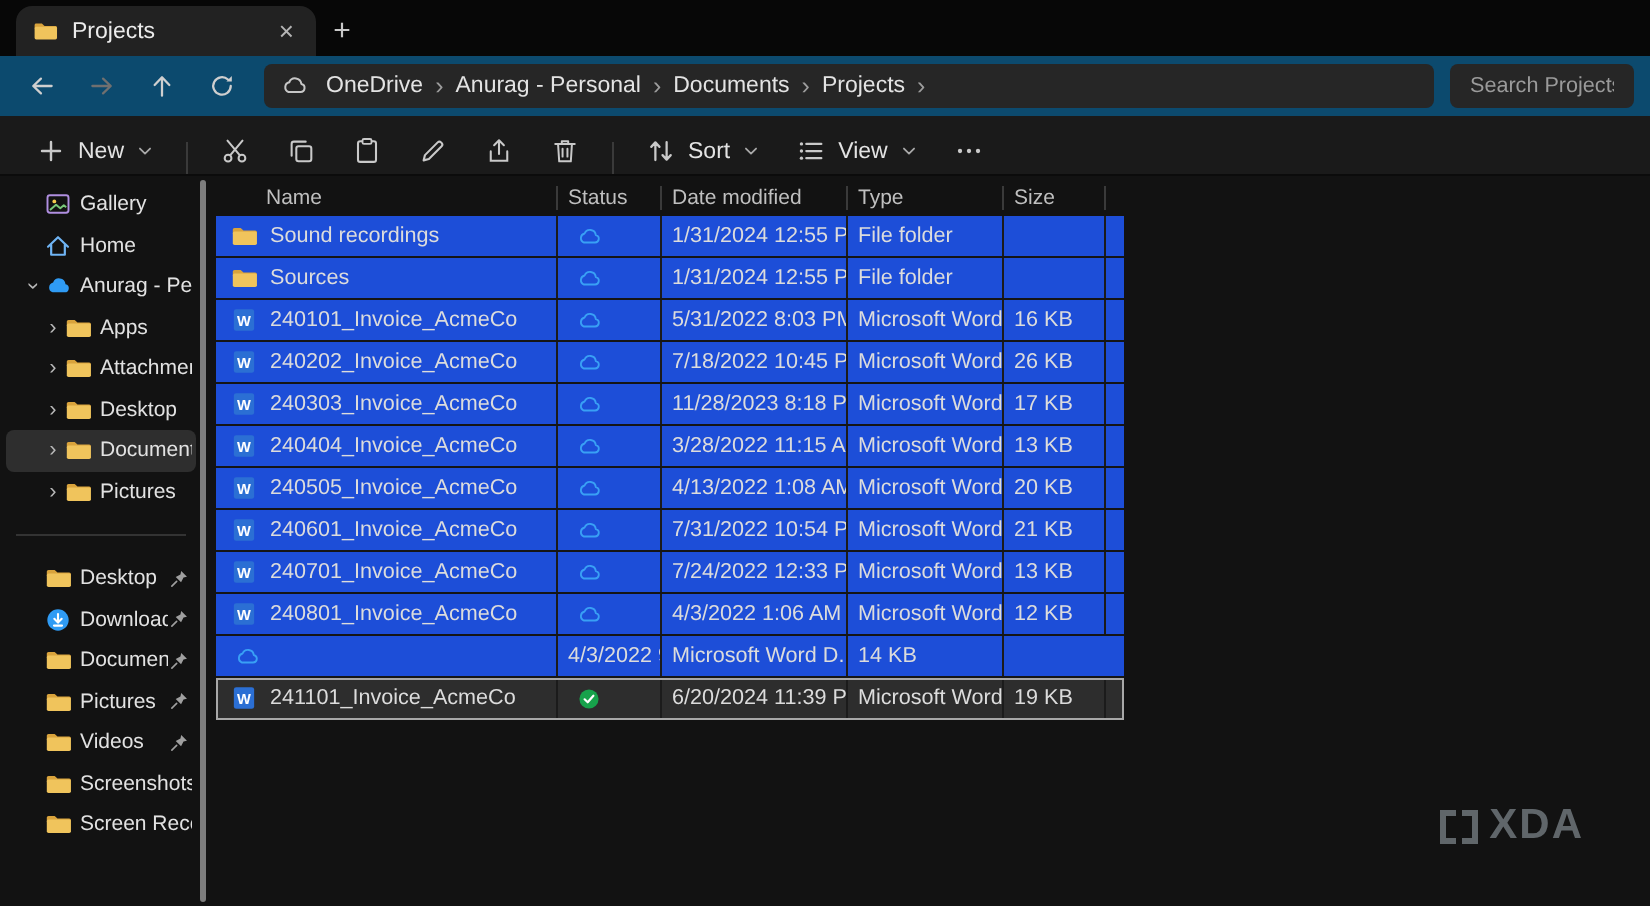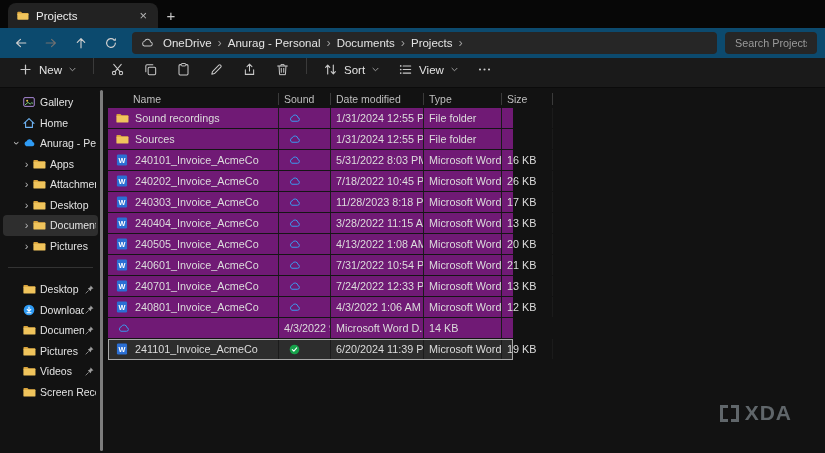--- a/index.html
+++ b/index.html
@@ -24,21 +24,21 @@
   .addressbar{flex:1;height:22px;background:#262626;border-radius:4px;display:flex;align-items:center;padding:0 8px;margin:0 4px;font-size:11.5px;overflow:hidden}
   .ab-ic{color:#c6c6c6;margin-right:5px}
   .ab-ic svg{width:14px;height:14px}
   .crumb{padding:1px 4px;border-radius:3px;color:#e3e3e3;white-space:nowrap}
   .crumb-sep{color:#9d9d9d;font-size:12.5px;padding:0 2px}
   .searchbox{width:92px;height:22px;background:#262626;border-radius:4px;display:flex;align-items:center;padding:0 8px;flex:none}
   .searchbox input{background:transparent;border:none;outline:none;color:#bdbdbd;font-size:10.8px;width:100%;font-family:inherit}
   .searchbox input::placeholder{color:#9a9a9a}
 
   
-  .toolbar{height:30px;background:#1a1a1a;display:flex;align-items:flex-start;padding:0 10px;gap:2px;border-bottom:1px solid #0b0b0b}
+  .toolbar{height:30px;background:#1a1a1a;display:flex;align-items:flex-end;padding:0 10px;gap:2px;border-bottom:1px solid #0b0b0b}
   .tb-btn{display:flex;align-items:center;gap:6px;padding:4px 8px;border-radius:4px;color:#e3e3e3;font-size:11.5px}
   .tbi{width:15px;height:15px;color:#c9c9c9}
   .tbc{width:9px;height:9px;color:#a9a9a9}
   .tb-ico{padding:4px 8px}
   .tb-sep{width:1px;height:16px;background:#3a3a3a;margin:0 6px}
 
   
   .main{position:absolute;top:88px;left:0;right:0;bottom:0;background:#121212;display:flex}
   .sidebar{width:101px;flex:none;padding-top:4px;overflow:hidden;font-size:10.5px}
   .sb-item{height:20.5px;display:flex;align-items:center;padding:0 2px 0 8px;margin:0 3px;border-radius:4px;color:#e2e2e2;white-space:nowrap}
@@ -48,27 +48,27 @@
   .sb-chev.rot{transform:rotate(90deg)}
   .sb-ic{width:14px;height:14px;flex:none;margin-right:4px}
   .sb-ic svg{width:14px;height:14px}
   .sb-label{flex:1;overflow:hidden}
   .sb-pin{width:12px;flex:none}
   .sb-pin svg{width:11px;height:11px}
   .sb-divider{height:1px;background:#333;margin:11px 8px}
   .sb-scroll{position:absolute;left:100px;top:2px;bottom:2px;width:3px;background:#7d7d7d;border-radius:2px}
 
   
-  .content{margin-left:7px;padding-top:2px;width:405px;flex:none}
+  .content{margin-left:7px;padding-top:2px;width:454px;flex:none}
   .fl-grid{display:grid;grid-template-columns:171px 52px 93px 78px 51px}
   .fl-header{height:18px;align-items:center;color:#bfbfbf;font-size:10.5px}
   .hcell{position:relative;height:100%;display:flex;align-items:center;padding-left:5px}
   .hcell.h-name{padding-left:25px}
   .hcell::after{content:"";position:absolute;right:0;top:3px;bottom:3px;width:1px;background:#3a3a3a}
-  .fl-row{height:21px;background:#701a75;border-bottom:1px solid #151515;font-size:10.8px;color:#dcdcdc}
+  .fl-row{height:21px;background:#1d4ed8;border-bottom:1px solid #151515;font-size:10.8px;color:#dcdcdc}
   .fl-row .cell{height:100%;display:flex;align-items:center;border-right:1px solid #1b1b1b;padding-left:5px;overflow:hidden;white-space:nowrap}
   .c-name{padding-left:7px !important;gap:6px}
   .c-name svg{width:14px;height:14px;flex:none}
   .c-status{padding-left:9px !important;color:#39a0f5}
   .c-status svg{width:13px;height:13px}
   .fl-row.selected{outline:1px solid #a8a8a8;outline-offset:-1px;background:#2d2d2d}
 
   
   .watermark{position:absolute;right:33px;bottom:28px;display:flex;align-items:center;gap:6px;color:#60666a}
   .wm-mark{display:flex;gap:3px}
@@ -441,28 +441,37 @@
           </svg>
         </span>
       </div>
       <div class="sb-item">
         <span class="sb-chev"></span>
         <span class="sb-ic">
           <svg viewBox="0 0 16 16">
             <use href="#i-folder"></use>
           </svg>
         </span>
+        <span class="sb-label">Screenshots</span>
+      </div>
+      <div class="sb-item">
+        <span class="sb-chev"></span>
+        <span class="sb-ic">
+          <svg viewBox="0 0 16 16">
+            <use href="#i-folder"></use>
+          </svg>
+        </span>
         <span class="sb-label">Screen Recordin</span>
       </div>
     </div>
   <div class="sb-scroll"></div>
   <div class="content">
     <div class="fl-header fl-grid">
       <div class="hcell h-name">Name</div>
-      <div class="hcell">Sound</div>
+      <div class="hcell">Status</div>
       <div class="hcell">Date modified</div>
       <div class="hcell">Type</div>
       <div class="hcell">Size</div>
     </div>
     <div>
         <div class="fl-row fl-grid">
           <div class="cell c-name">
             <span>
               <svg viewBox="0 0 16 16">
                 <use href="#i-folder"></use>

